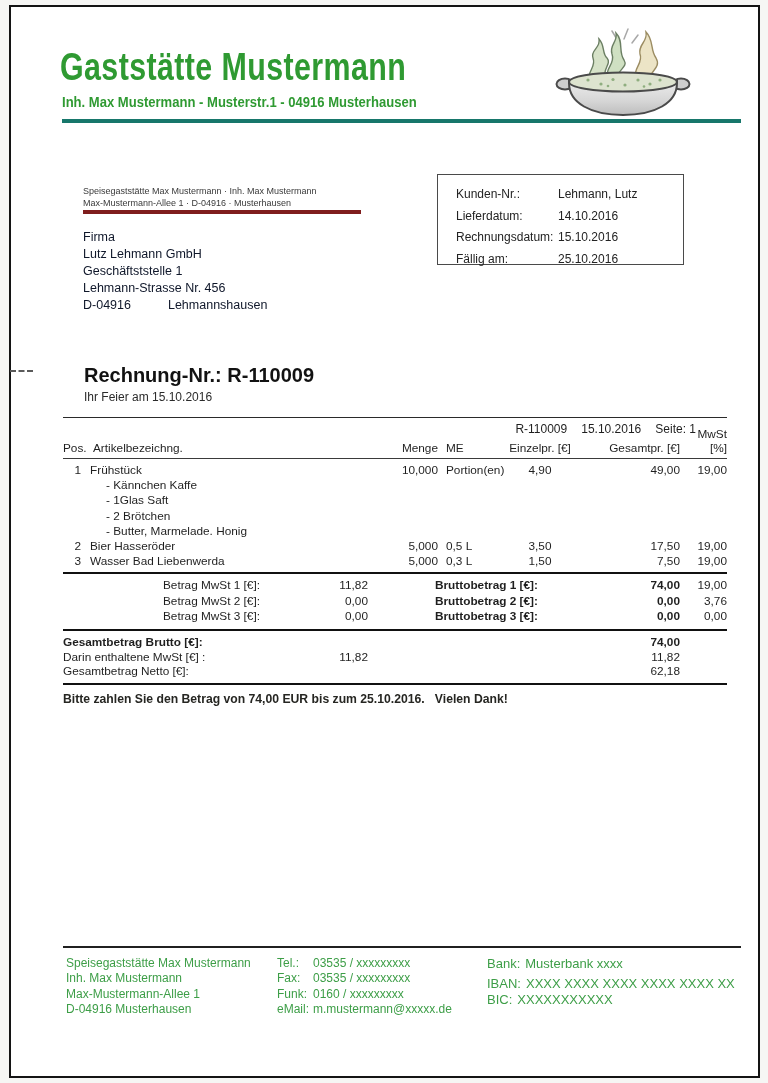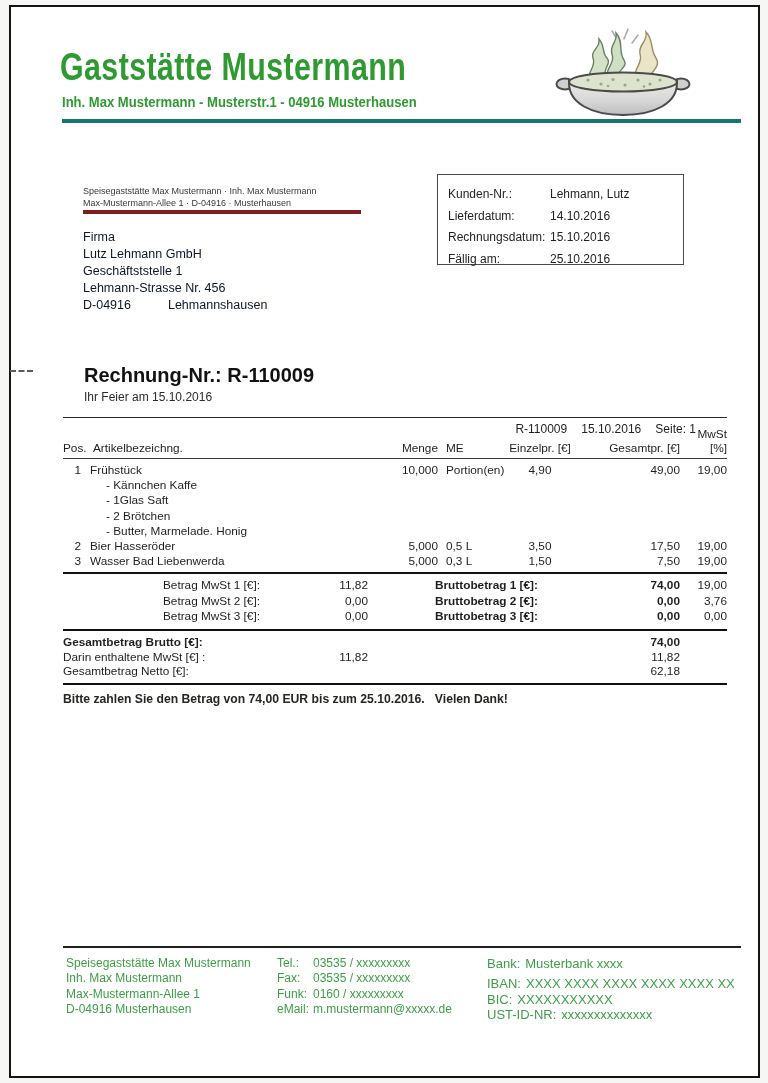--- a/index.html
+++ b/index.html
@@ -40,21 +40,21 @@
   .recipient { left: 83px; top: 229px; font-size: 12.5px; line-height: 17px; color: #0f172a; }
   .recipient .city { margin-left: 37px; }
 
   
   .info-box {
     left: 437px; top: 174px; width: 247px; height: 91px;
     border: 1px solid #4a4a4a; padding: 9px 6px 0 10px;
     font-size: 12px; line-height: 21.5px; color: #232323;
   }
   .info-row { display: flex; }
-  .info-row .lbl { width: 102px; }
+  .info-row .lbl { width: 102px; margin-left: 8px; }
 
   .fold-mark { left: 10px; top: 370px; width: 23px; border-top: 2px dashed #5a5a5a; }
 
   
   .inv-title { left: 84px; top: 364px; font-size: 20px; font-weight: bold; color: #121212; }
   .inv-subject { left: 84px; top: 390px; font-size: 12px; color: #2b2b2b; }
 
   
   .tbl { left: 63px; top: 417px; width: 664px; font-size: 11.8px; color: #1f1f1f; }
   .rule-thin  { border-top: 1.6px solid #2a2a2a; }
@@ -340,17 +340,13 @@
     <span>Musterbank xxxx</span>
   </div>
   <div class="frow gap">
     <span class="lbl">IBAN:</span>
     <span>XXXX XXXX XXXX XXXX XXXX XX</span>
   </div>
   <div class="frow">
     <span class="lbl">BIC:</span>
     <span>XXXXXXXXXXX</span>
   </div>
-  <div class="frow">
-    <span class="lbl">UST-ID-NR:</span>
-    <span>xxxxxxxxxxxxxx</span>
-  </div>
 </div>
 
 </body></html>

